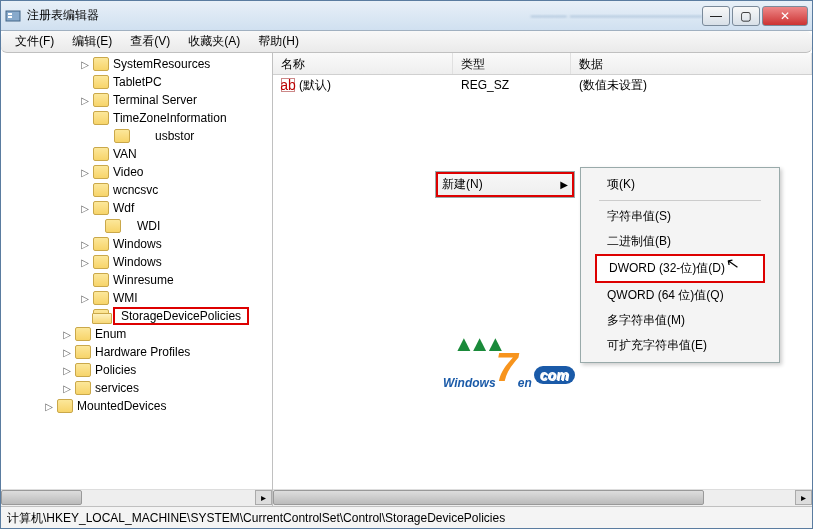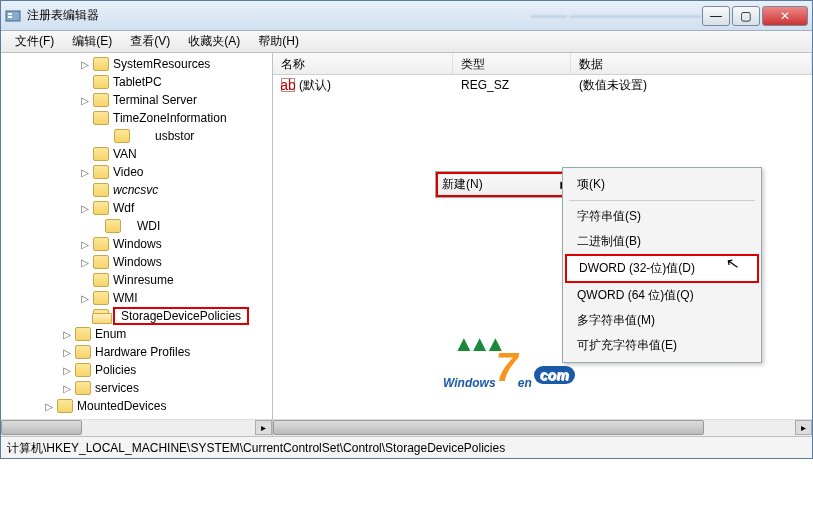--- a/index.html
+++ b/index.html
@@ -1,25 +1,25 @@
 <!DOCTYPE html>
 <html><head>
 <meta charset="utf-8">
 <style>
 * { box-sizing: border-box; margin: 0; padding: 0; font-family: "Microsoft YaHei", Tahoma, sans-serif; font-size: 12px; }
 body { background: #fff; }
-.window { width: 813px; height: 459px; border: 1px solid #5a7ca0; display: flex; flex-direction: column; background: #fff; position: relative; }
+.window { width: 813px; height: 529px; border: 1px solid #5a7ca0; display: flex; flex-direction: column; background: #fff; position: relative; }
 .titlebar { height: 30px; background: linear-gradient(#e8f0f8, #d0e0f0); display: flex; align-items: center; padding: 0 4px; border-bottom: 1px solid #a0b0c0; }
 .titlebar .icon { width: 16px; height: 16px; margin-right: 6px; }
 .titlebar .title { flex: 1; color: #000; }
 .titlebar .blur { color: #8aa8c8; filter: blur(1px); margin-left: 20px; }
 .winbtns { display: flex; gap: 2px; }
 .winbtn { width: 28px; height: 20px; border: 1px solid #7a8a9a; border-radius: 3px; display: flex; align-items: center; justify-content: center; background: linear-gradient(#f8f8f8,#d8e0e8); }
 .winbtn.close { background: linear-gradient(#e88,#c33); color: #fff; width: 46px; }
-.menubar { height: 22px; background: linear-gradient(#f8f8f8,#eaeaea); border-bottom: 1px solid #c0c0c0; display: flex; align-items: center; padding: 0 6px; gap: 2px; }
+.menubar { height: 22px; background: linear-gradient(#f8f8f8,#eaeaea); border-bottom: 1px solid #c0c0c0; display: flex; align-items: center; padding: 0 6px; gap: 2px; border-radius: 6px; }
 .menubar span { padding: 2px 8px; }
 .body { flex: 1; display: flex; min-height: 0; }
 .tree-pane { width: 272px; border-right: 1px solid #c0c0c0; overflow: hidden; position: relative; background: #fff; padding-top: 2px;}
 .tree { padding: 0 0 0 4px; }
 .tree-row { display: flex; align-items: center; height: 18px; white-space: nowrap; padding-left: 4px; }
 .tree-row .tw { width: 12px; text-align: center; color: #666; font-size: 10px; }
 .tree-row .fld { width: 16px; height: 14px; margin: 0 4px 0 2px; background: linear-gradient(#fce79a,#f7d46a); border: 1px solid #caa84a; border-radius: 2px; position: relative; }
 .tree-row .fld.open::before { content:""; position:absolute; left:-2px; top:3px; width:18px; height:9px; background: linear-gradient(#fef2c0,#f7d878); border:1px solid #caa84a; border-radius:1px; }
 .tree-row.sel .lbl { background: #fff; border: 2px solid #d00; padding: 0 6px; }
 .redbox { border: 2px solid #d00; }
@@ -27,21 +27,21 @@
 .list-header { height: 22px; background: linear-gradient(#fafafa,#eee); border-bottom: 1px solid #d0d0d0; display: flex; }
 .list-header div { padding: 3px 8px; border-right: 1px solid #e0e0e0; }
 .col-name { width: 180px; } .col-type { width: 118px; } .col-data { flex:1; }
 .list-body { flex: 1; position: relative; background: #fff; overflow: hidden; }
 .list-row { display: flex; height: 20px; align-items: center; }
 .list-row .cell { padding: 0 8px; }
 .ab-icon { width:14px; height:14px; border:1px solid #c88; display:inline-flex; align-items:center; justify-content:center; font-size:14px; color:#b00; background:#fff; margin-right:4px; vertical-align:middle;}
 .ctx-new { position: absolute; left: 434px; top: 170px; width: 140px; background: linear-gradient(#f8f8f8,#eee); border: 1px solid #9aa; display:flex; }
 .ctx-new .redbox { border:2px solid #d00; width:100%; display:flex; align-items:center; padding:2px 4px;}
 .ctx-new .arrow { margin-left:auto; font-size:10px; }
-.ctx-sub { position: absolute; left: 561px; top: 166px; width: 200px; background: #f4f4f4; border: 1px solid #9aa; padding: 4px 2px; box-shadow: 2px 2px 4px rgba(0,0,0,.2);}
+.ctx-sub { position: absolute; left: 579px; top: 166px; width: 200px; background: #f4f4f4; border: 1px solid #9aa; padding: 4px 14px; box-shadow: 2px 2px 4px rgba(0,0,0,.2);}
 .ctx-sub .item { padding: 4px 12px; }
 .ctx-sub .sep { height:1px; background:#ccc; margin:3px 4px; }
 .ctx-sub .item.hi { background:#fff; }
 .ctx-sub .redwrap { border:2px solid #d00; }
 .cursor { position:absolute; left: 725px; top: 253px; font-size:16px; transform: rotate(-10deg); color:#000;}
 .statusbar { height: 22px; border-top: 1px solid #c0c0c0; background: #f4f4f4; padding: 3px 6px; }
 .hscroll { height: 17px; background: #eee; border-top: 1px solid #ddd; position: relative; }
 .hscroll .thumb { position:absolute; left:0; top:0; height:15px; width:30%; background: linear-gradient(#ddd,#bbb); border:1px solid #999; border-radius:2px;}
 .hscroll .rarrow { position:absolute; right:0; top:0; width:17px; height:15px; background:#ddd; border:1px solid #aaa; text-align:center; font-size:10px; line-height:13px;}
 .watermark { position:absolute; left: 170px; top: 270px; pointer-events:none; font-family: Arial, sans-serif; font-weight: bold; font-size: 36px; font-style: italic; color:#1a5aa8; text-shadow: 1px 1px 0 #fff; display:flex; align-items:flex-end;}
@@ -108,21 +108,21 @@
           <div class="tree-row" style="padding-left: 74px;">
             <span class="tw"></span>
             <span class="fld"></span>
             <span class="lbl">VAN</span>
           </div>
           <div class="tree-row" style="padding-left: 74px;">
             <span class="tw">▷</span>
             <span class="fld"></span>
             <span class="lbl">Video</span>
           </div>
-          <div class="tree-row" style="padding-left: 74px; font-style: italic;">
+          <div class="tree-row" style="padding-left: 74px;">
             <span class="tw"></span>
             <span class="fld"></span>
             <span class="lbl">wcncsvc</span>
           </div>
           <div class="tree-row" style="padding-left: 74px;">
             <span class="tw">▷</span>
             <span class="fld"></span>
             <span class="lbl">Wdf</span>
           </div>
           <div class="tree-row" style="padding-left: 74px; gap: 12px;">

